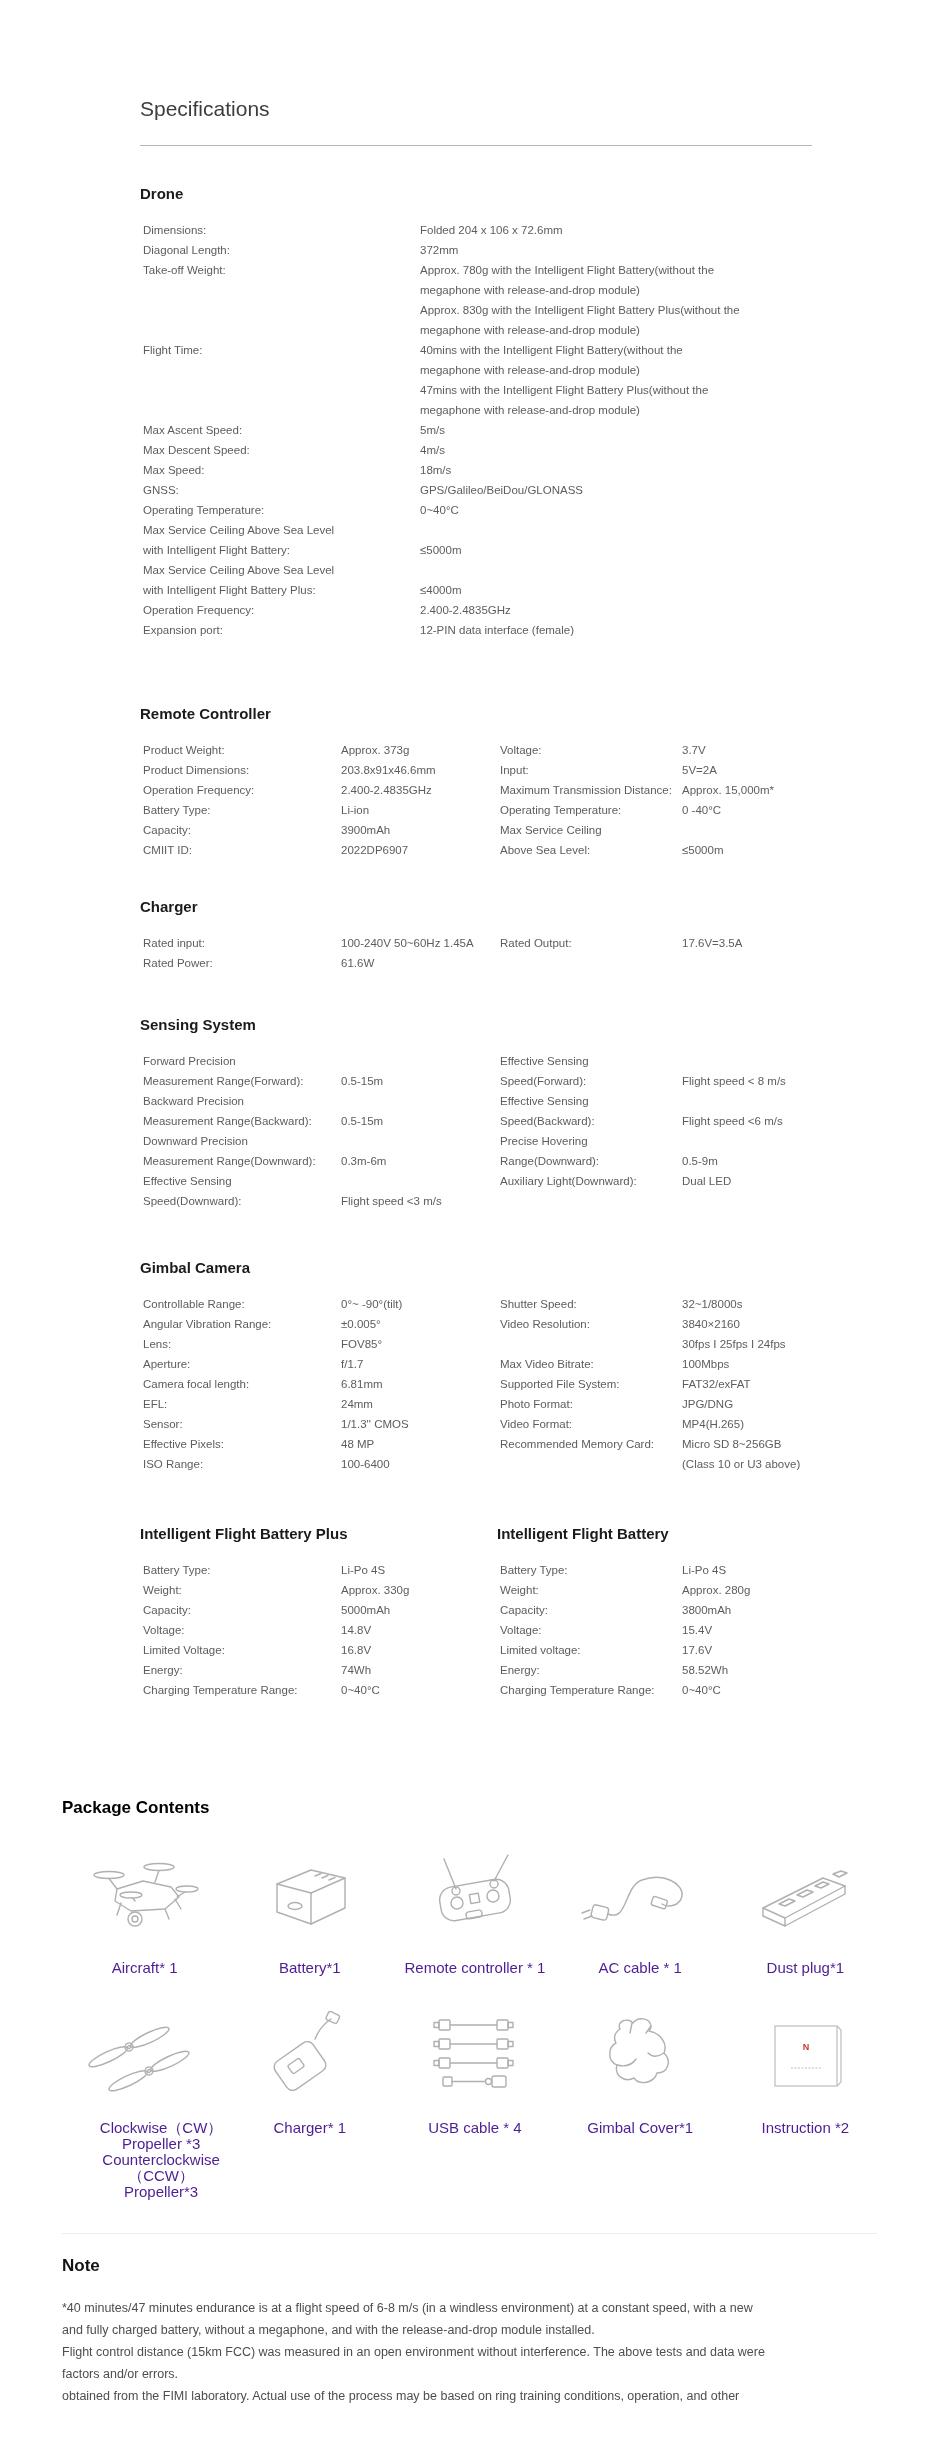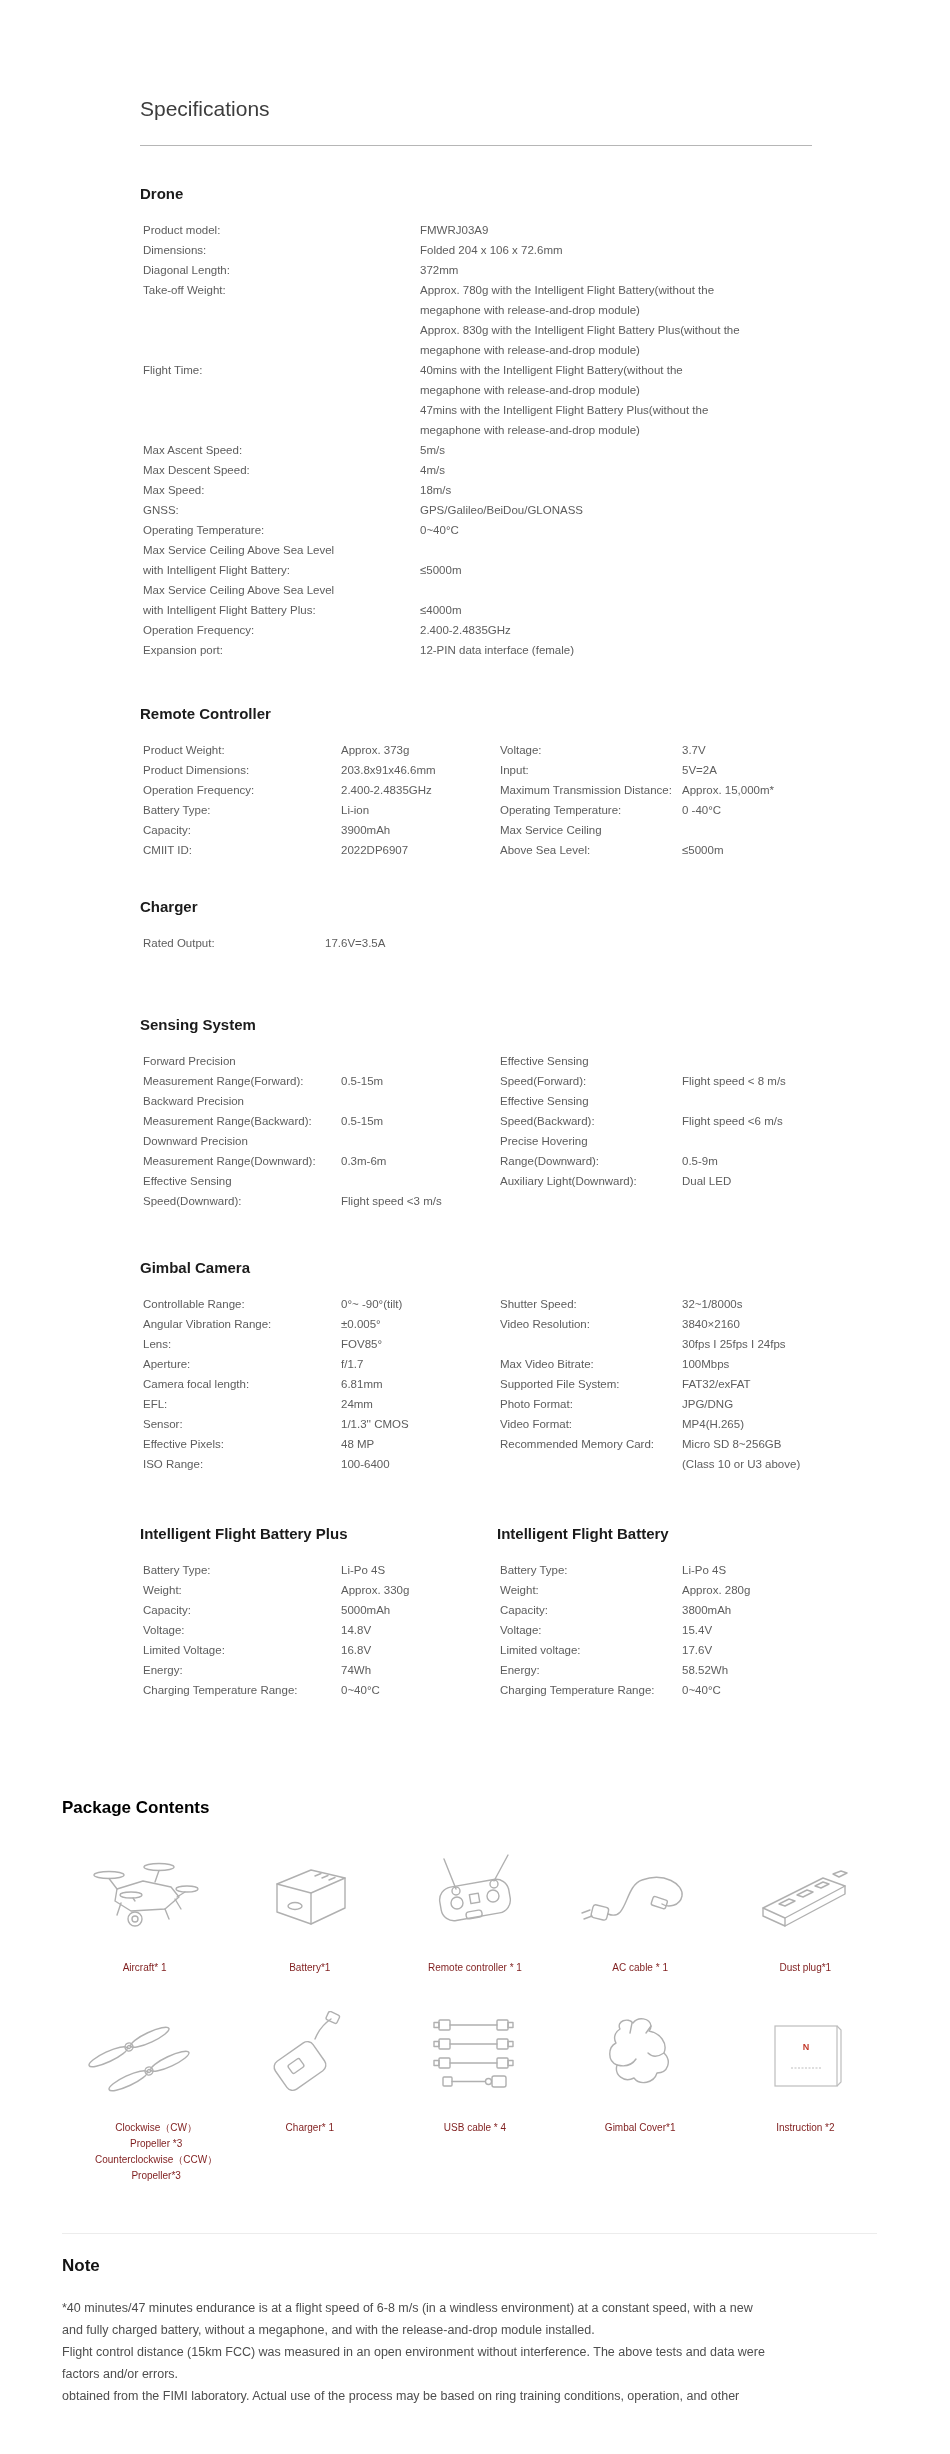--- a/index.html
+++ b/index.html
@@ -29,44 +29,40 @@
   .drone .slabel { width:277px; }
   .batt-left .slabel { width:198px; }
   .batt-right .slabel { width:182px; }
 
   .pkg-heading { position:absolute; left:62px; top:1798px; font-size:17px; font-weight:bold; color:#000000; }
   .pkg-row { position:absolute; left:62px; width:826px; display:flex; }
   .pkg-row-1 { top:1848px; }
   .pkg-row-2 { top:2008px; }
   .pkg-item { width:165.2px; display:flex; flex-direction:column; align-items:center; }
   .pkg-icon { height:100px; display:flex; align-items:center; justify-content:center; }
-  .pkg-label { margin-top:12px; font-size:10px; line-height:16px; color:#7f1d1d; text-align:center; white-space:pre-line; }
+  .pkg-label { margin-top:12px; font-size:15px; line-height:16px; color:#4c1d95; text-align:center; white-space:pre-line; }
   .pkg-item.align-left { align-items:flex-start; }
   .pkg-item.align-left .pkg-icon { align-self:center; }
   .pkg-item.align-left .pkg-label { text-align:center; margin-left:33px; }
 
   .note-heading { position:absolute; left:62px; top:2256px; font-size:17px; font-weight:bold; color:#141414; }
   .note-body { position:absolute; left:62px; top:2297px; width:832px; font-size:12.5px; line-height:22px; color:#4e4e4e; }
 </style>
 </head>
 <body>
 
 <div class="canvas">
 
   <div class="page-title">Specifications</div>
   <div class="divider divider-top"></div>
 
   <section class="spec-section" style="left:140px; top:184px;">
     <h2>Drone</h2>
     <div class="rows rows-single drone">
         <div class="srow">
-          <span class="slabel">Product model:</span>
-          <span class="svalue">FMWRJ03A9</span>
-        </div>
-        <div class="srow">
           <span class="slabel">Dimensions:</span>
           <span class="svalue">Folded 204 x 106 x 72.6mm</span>
         </div>
         <div class="srow">
           <span class="slabel">Diagonal Length:</span>
           <span class="svalue">372mm</span>
         </div>
         <div class="srow">
           <span class="slabel">Take-off Weight:</span>
           <span class="svalue">Approx. 780g with the Intelligent Flight Battery(without the
@@ -176,20 +172,30 @@
             <span class="slabel">Above Sea Level:</span>
             <span class="svalue">≤5000m</span>
           </div>
         </div>
     </div>
   </section>
 
   <section class="spec-section" style="left:140px; top:897px;">
     <h2>Charger</h2>
     <div class="cols">
+      <div class="rows col-left" style="margin-top:0;">
+          <div class="srow">
+            <span class="slabel">Rated input:</span>
+            <span class="svalue">100-240V 50~60Hz 1.45A</span>
+          </div>
+          <div class="srow">
+            <span class="slabel">Rated Power:</span>
+            <span class="svalue">61.6W</span>
+          </div>
+        </div>
       <div class="rows col-right" style="margin-top:0;">
           <div class="srow">
             <span class="slabel">Rated Output:</span>
             <span class="svalue">17.6V=3.5A</span>
           </div>
         </div>
     </div>
   </section>
 
   <section class="spec-section" style="left:140px; top:1015px;">

